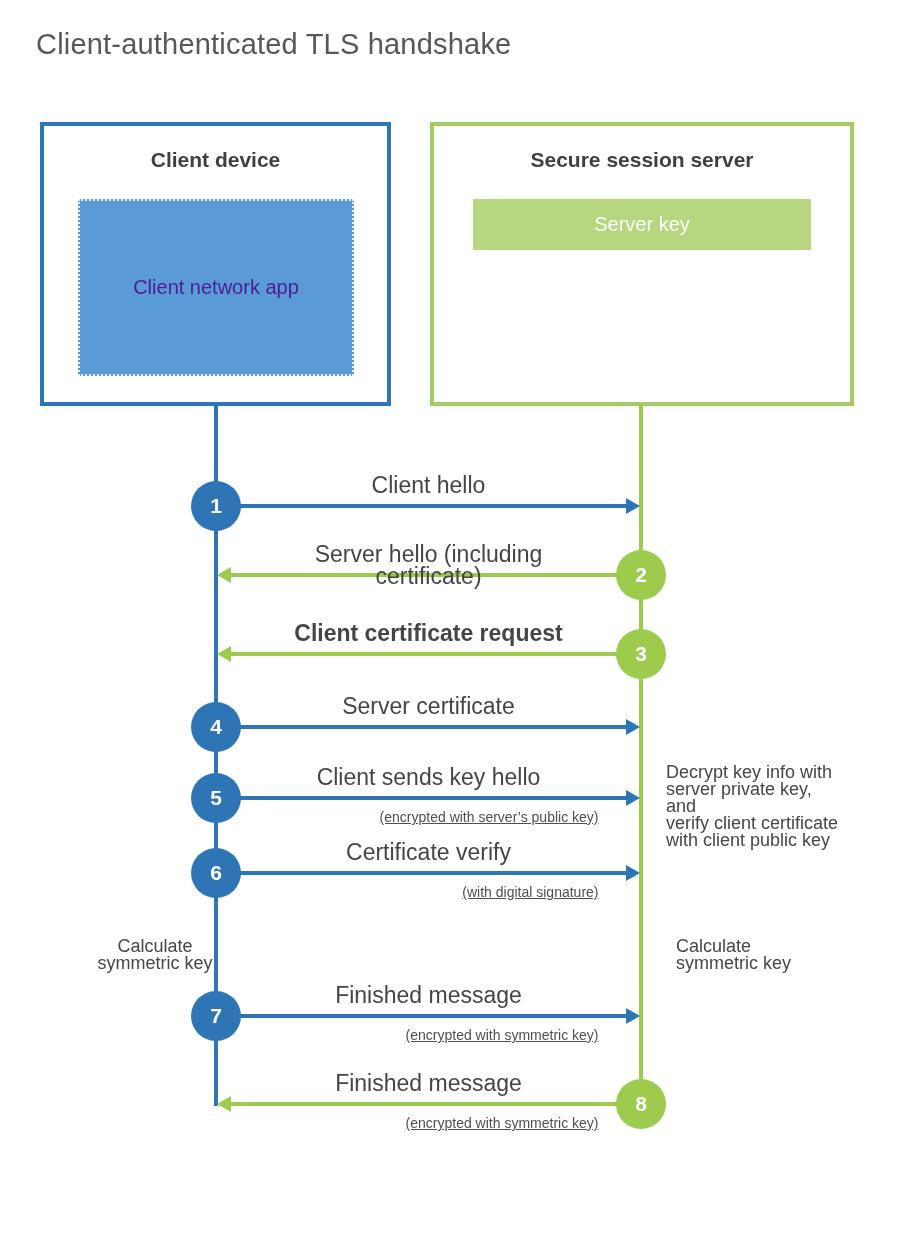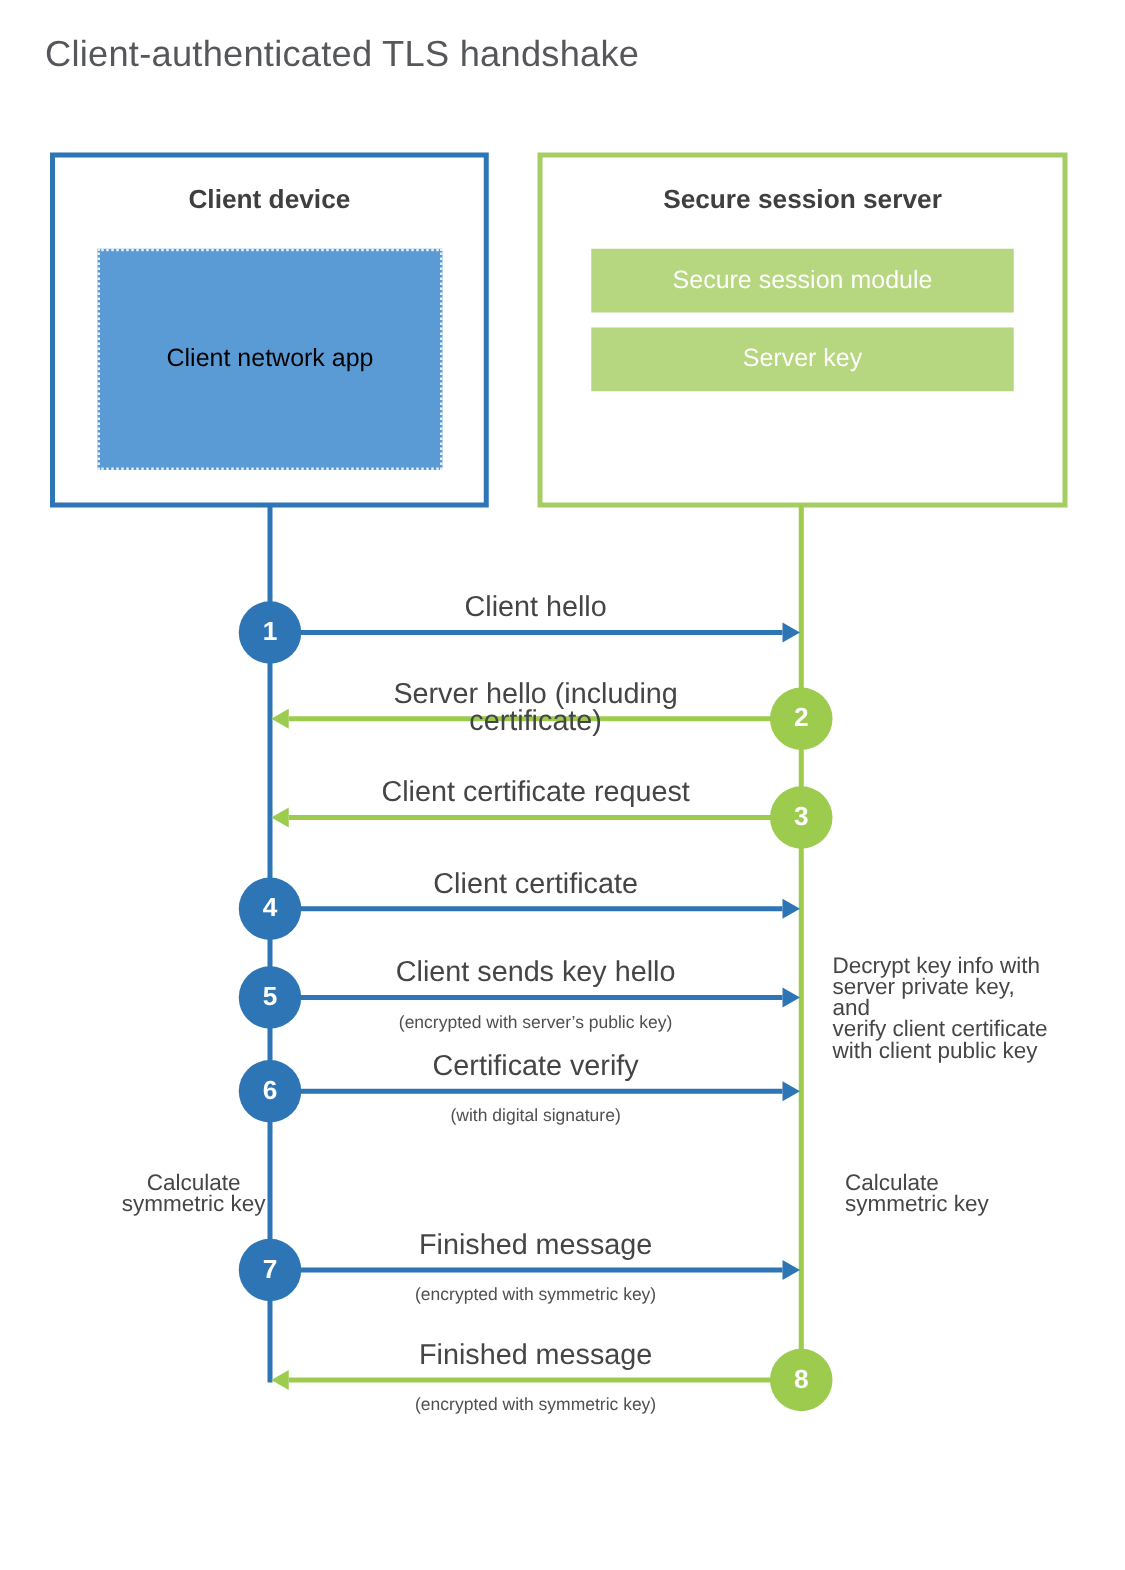--- a/index.html
+++ b/index.html
@@ -16,21 +16,21 @@
   .actor { position:absolute; top:122px; background:#fff; box-sizing:border-box; }
   .client-box { left:40px; width:351px; height:284px; border:4px solid var(--blue); }
   .server-box { left:430px; width:424px; height:284px; border:4px solid var(--green-border); }
   .actor-title {
     margin-top:22px; text-align:center; font-size:21px; font-weight:bold; color:#3F3F3F;
   }
   .app-box {
     position:absolute; left:78px; top:199px; width:276px; height:177px;
     background:var(--blue-fill); border:2px dotted rgba(255,255,255,0.85); box-sizing:border-box;
     display:flex; align-items:center; justify-content:center; text-align:center;
-    color:#000000; font-size:20px; line-height:1.55; padding:0 40px;
+    color:#4c1d95; font-size:20px; line-height:1.55; padding:0 40px;
   }
   .server-bars { position:absolute; left:473px; top:199px; width:338px; }
   .server-bar {
     height:51px; margin-bottom:12px; background:var(--green-fill); color:#fff;
     font-size:20px; display:flex; align-items:center; justify-content:center;
   }
   .lifeline { position:absolute; width:4px; }
   .lifeline-client { left:214px; top:404px; height:702px; background:var(--blue); }
   .lifeline-server { left:639px; top:404px; height:701px; background:var(--green); }
 
@@ -40,21 +40,21 @@
     border-top:8px solid transparent; border-bottom:8px solid transparent;
   }
   .msg-circle {
     position:absolute; width:50px; height:50px; border-radius:50%; color:#fff;
     font-size:21px; font-weight:bold; display:flex; align-items:center; justify-content:center;
   }
   .msg-label {
     position:absolute; text-align:center; font-size:23px; color:#454545; height:22px; line-height:22px;
   }
   .msg-sublabel {
-    position:absolute; text-align:center; font-size:14px; color:#4F4F4F; height:18px; line-height:18px;
+    position:absolute; text-align:right; font-size:14px; color:#4F4F4F; height:18px; line-height:18px;text-decoration:underline;
   }
   .note {
     position:absolute; font-size:18px; color:#464646; line-height:17px; white-space:pre-line;
   }
   .note-decrypt { left:666px; top:764px; width:175px; text-align:left; }
   .note-calc-left { left:70px; top:938px; width:170px; text-align:center; }
   .note-calc-right { left:676px; top:938px; width:170px; text-align:left; }
 </style>
 </head>
 <body>
@@ -69,44 +69,43 @@
 
   <div class="app-box">
     <span>Client network app</span>
   </div>
 
   <div class="actor server-box">
     <div class="actor-title">Secure session server</div>
   </div>
 
   <div class="server-bars" id="server-bars">
-      <div class="server-bar">Secure session module</div>
       <div class="server-bar">Server key</div>
     </div>
 
   <div class="lifeline lifeline-client"></div>
   <div class="lifeline lifeline-server"></div>
 
   <div id="messages">
       <div class="msg-line" style="left: 216px; top: 504px; width: 410px; background: rgb(46, 117, 182);"></div>
       <div class="msg-head" style="top: 498px; left: 626px; border-left: 14px solid rgb(46, 117, 182);"></div>
       <div class="msg-circle" style="left: 191px; top: 481px; background: rgb(46, 117, 182);">1</div>
       <div class="msg-label" style="left: 258.5px; top: 474px; width: 340px;">Client hello</div>
       <div class="msg-line" style="left: 231px; top: 573px; width: 410px; background: rgb(156, 203, 78);"></div>
       <div class="msg-head" style="top: 567px; left: 217px; border-right: 14px solid rgb(156, 203, 78);"></div>
       <div class="msg-circle" style="left: 616px; top: 550px; background: rgb(156, 203, 78);">2</div>
       <div class="msg-label" style="left: 258.5px; top: 543px; width: 340px;">Server hello (including certificate)</div>
       <div class="msg-line" style="left: 231px; top: 652px; width: 410px; background: rgb(156, 203, 78);"></div>
       <div class="msg-head" style="top: 646px; left: 217px; border-right: 14px solid rgb(156, 203, 78);"></div>
       <div class="msg-circle" style="left: 616px; top: 629px; background: rgb(156, 203, 78);">3</div>
-      <div class="msg-label" style="left: 258.5px; top: 622px; width: 340px;">Client certificate request</div>
+      <div class="msg-label" style="left: 258.5px; top: 622px; width: 340px; font-weight: bold;">Client certificate request</div>
       <div class="msg-line" style="left: 216px; top: 725px; width: 410px; background: rgb(46, 117, 182);"></div>
       <div class="msg-head" style="top: 719px; left: 626px; border-left: 14px solid rgb(46, 117, 182);"></div>
       <div class="msg-circle" style="left: 191px; top: 702px; background: rgb(46, 117, 182);">4</div>
-      <div class="msg-label" style="left: 258.5px; top: 695px; width: 340px;">Client certificate</div>
+      <div class="msg-label" style="left: 258.5px; top: 695px; width: 340px;">Server certificate</div>
       <div class="msg-line" style="left: 216px; top: 796px; width: 410px; background: rgb(46, 117, 182);"></div>
       <div class="msg-head" style="top: 790px; left: 626px; border-left: 14px solid rgb(46, 117, 182);"></div>
       <div class="msg-circle" style="left: 191px; top: 773px; background: rgb(46, 117, 182);">5</div>
       <div class="msg-label" style="left: 258.5px; top: 766px; width: 340px;">Client sends key hello</div>
       <div class="msg-sublabel" style="left: 258.5px; top: 808px; width: 340px;">(encrypted with server’s public key)</div>
       <div class="msg-line" style="left: 216px; top: 871px; width: 410px; background: rgb(46, 117, 182);"></div>
       <div class="msg-head" style="top: 865px; left: 626px; border-left: 14px solid rgb(46, 117, 182);"></div>
       <div class="msg-circle" style="left: 191px; top: 848px; background: rgb(46, 117, 182);">6</div>
       <div class="msg-label" style="left: 258.5px; top: 841px; width: 340px;">Certificate verify</div>
       <div class="msg-sublabel" style="left: 258.5px; top: 883px; width: 340px;">(with digital signature)</div>

